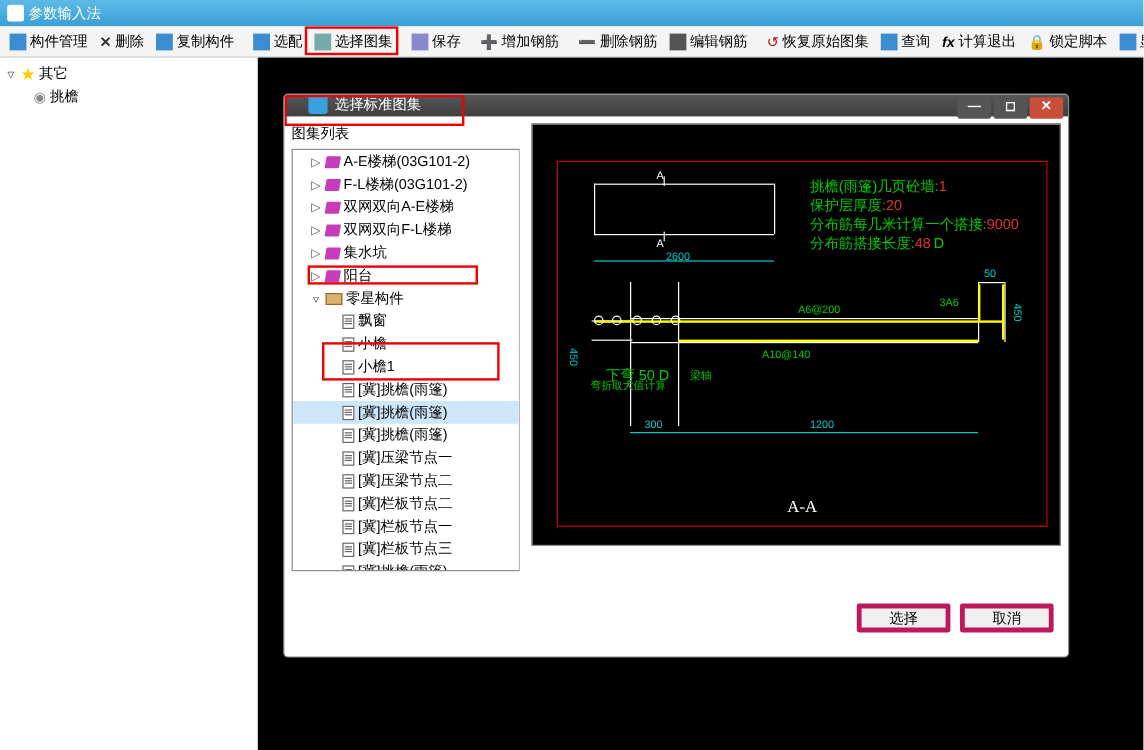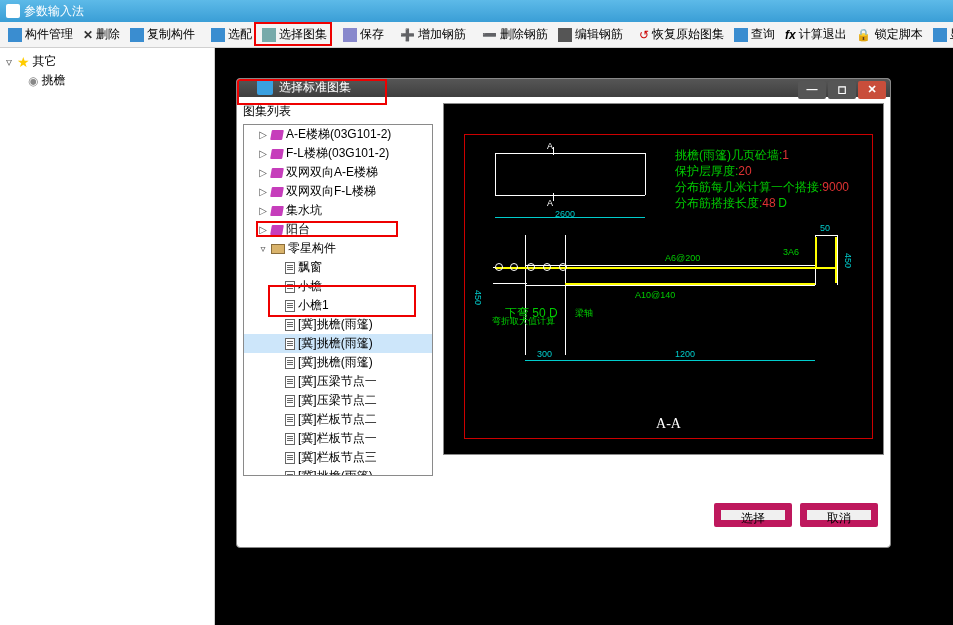--- a/index.html
+++ b/index.html
@@ -57,21 +57,21 @@
 .drawing { position: absolute; left: 20px; top: 30px; right: 10px; bottom: 15px; border: 1px solid #c00; }
 .label-aa { position: absolute; left: 50%; bottom: 6px; transform: translateX(-50%); color: #fff; font-size: 14px; font-family: serif; }
 .draw-text { position: absolute; color: #0c0; font-size: 9px; }
 .draw-text .val { color: #d33; }
 .draw-line-h { position: absolute; height: 1px; background: #fff; }
 .draw-line-v { position: absolute; width: 1px; background: #fff; }
 .yellow-line { position: absolute; height: 2px; background: #ff0; }
 .cyan-dim { position: absolute; color: #0cc; font-size: 9px; }
 
 .dlg-buttons { display: flex; justify-content: flex-end; gap: 8px; padding: 6px 12px; }
-.btn { width: 78px; height: 24px; background: #f0f0f0; border: 7px solid #be185d; border-radius: 2px; cursor: pointer; }
+.btn { width: 78px; height: 24px; background: #f0f0f0; border: 4px solid #be185d; border-radius: 2px; cursor: pointer; }
 
 .redbox-title { position: absolute; left: 0; top: 0; width: 150px; height: 26px; border: 2px solid #e00; pointer-events: none; }
 </style>
 </head>
 <body>
 
 <div class="titlebar">
   <span class="icon"></span>
   <span>参数输入法</span>
 </div>

